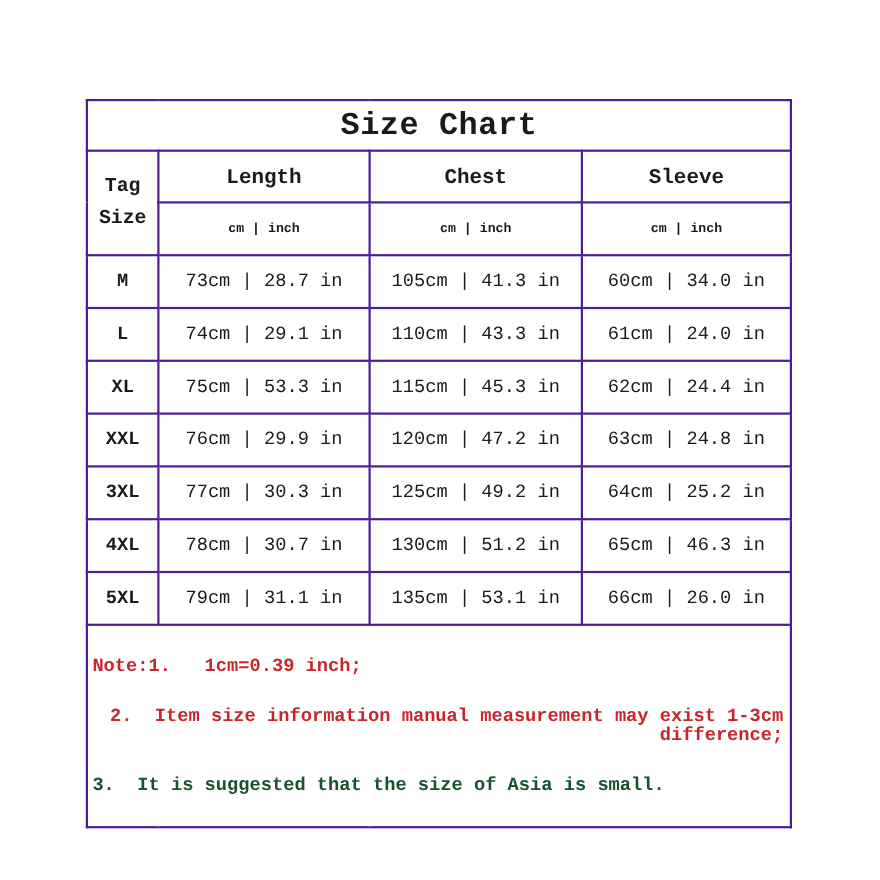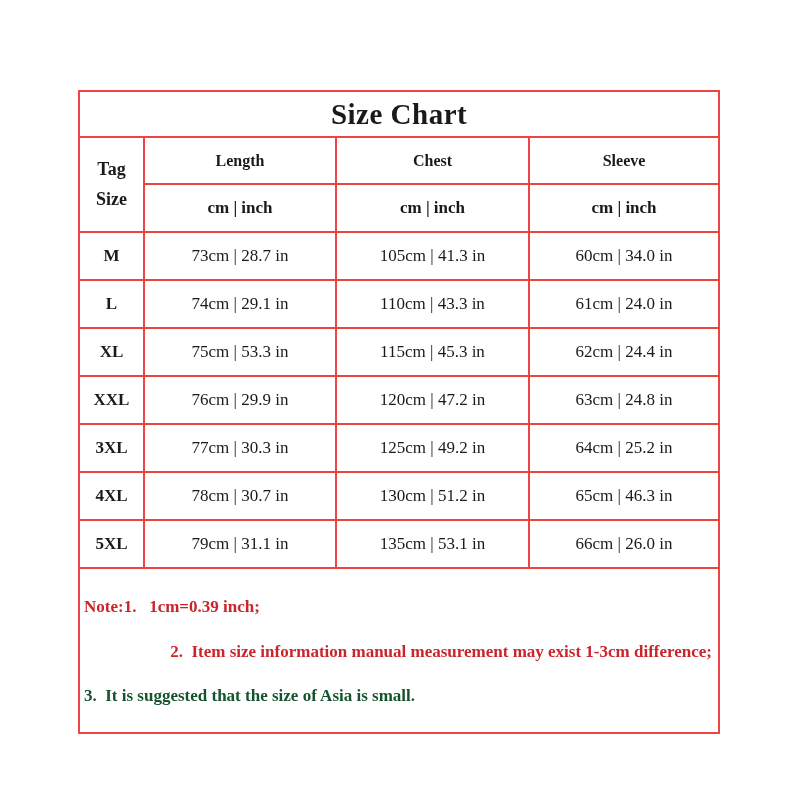--- a/index.html
+++ b/index.html
@@ -19,40 +19,41 @@
     left: 78px;
     top: 90px;
     width: 640px;
   }
   table.size-chart {
     border-collapse: collapse;
     width: 640px;
     table-layout: fixed;
   }
   table.size-chart td, table.size-chart th {
-    border: 2px solid #ef4444;
+    border: 2px solid #4c1d95;
     text-align: center;
     vertical-align: middle;
     padding: 0;
     overflow: hidden;
+    font-family: Liberation Mono, monospace;
   }
   .title-cell {
     height: 44px;
     font-size: 29px;
     font-weight: bold;
     letter-spacing: 0.5px;
   }
   .col-head {
     height: 45px;
-    font-size: 16px;
+    font-size: 19px;
     font-weight: bold;
   }
   .unit-head {
     height: 46px;
-    font-size: 17px;
+    font-size: 12px;
     font-weight: bold;
   }
   .corner-cell {
     font-size: 18px;
     font-weight: bold;
   }
   .corner-cell .corner-line {
     margin: 9px 0;
   }
   tr.data-row td {

